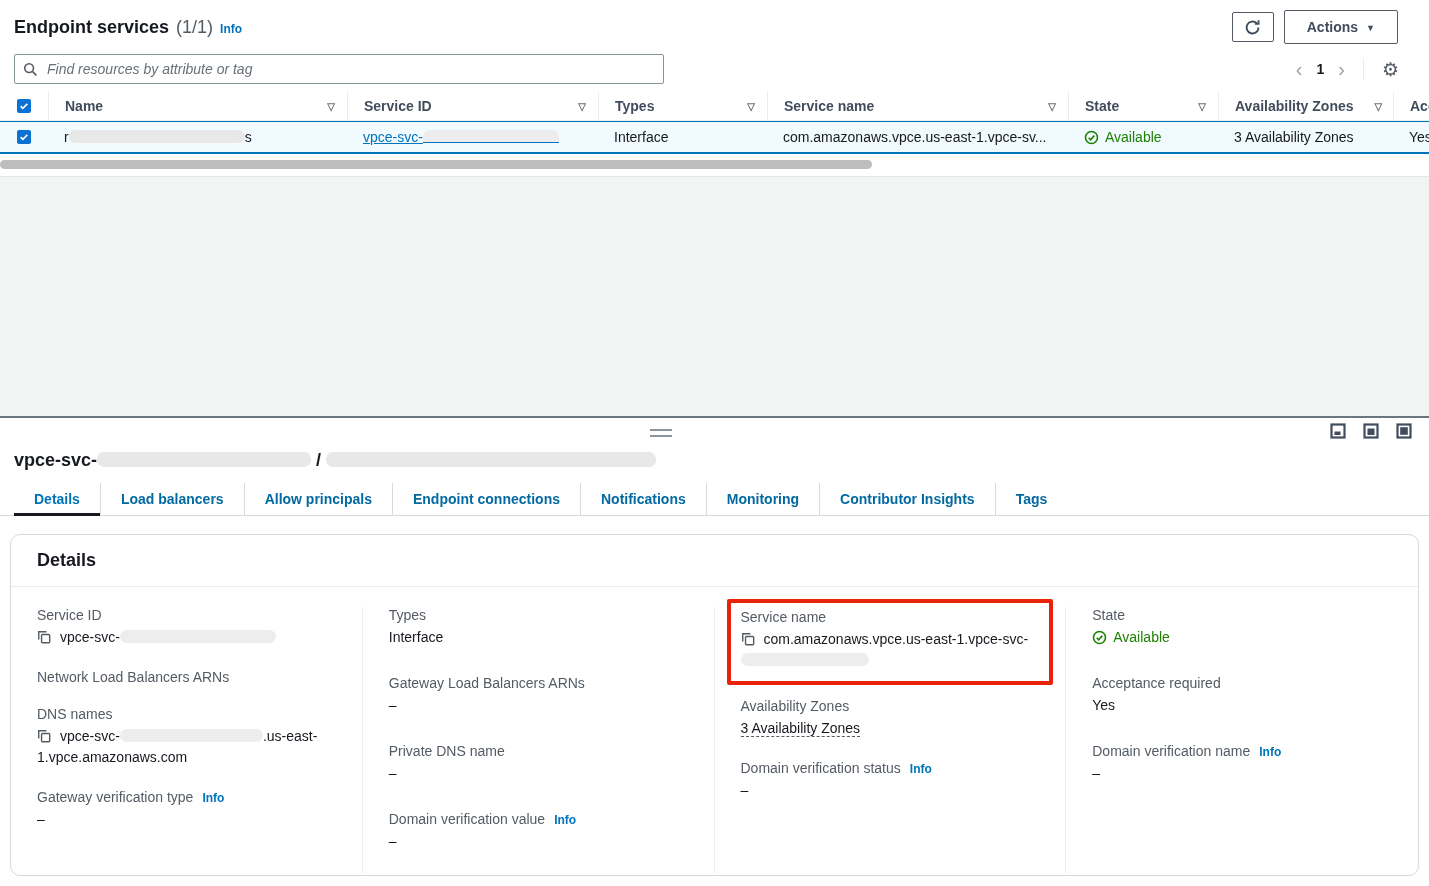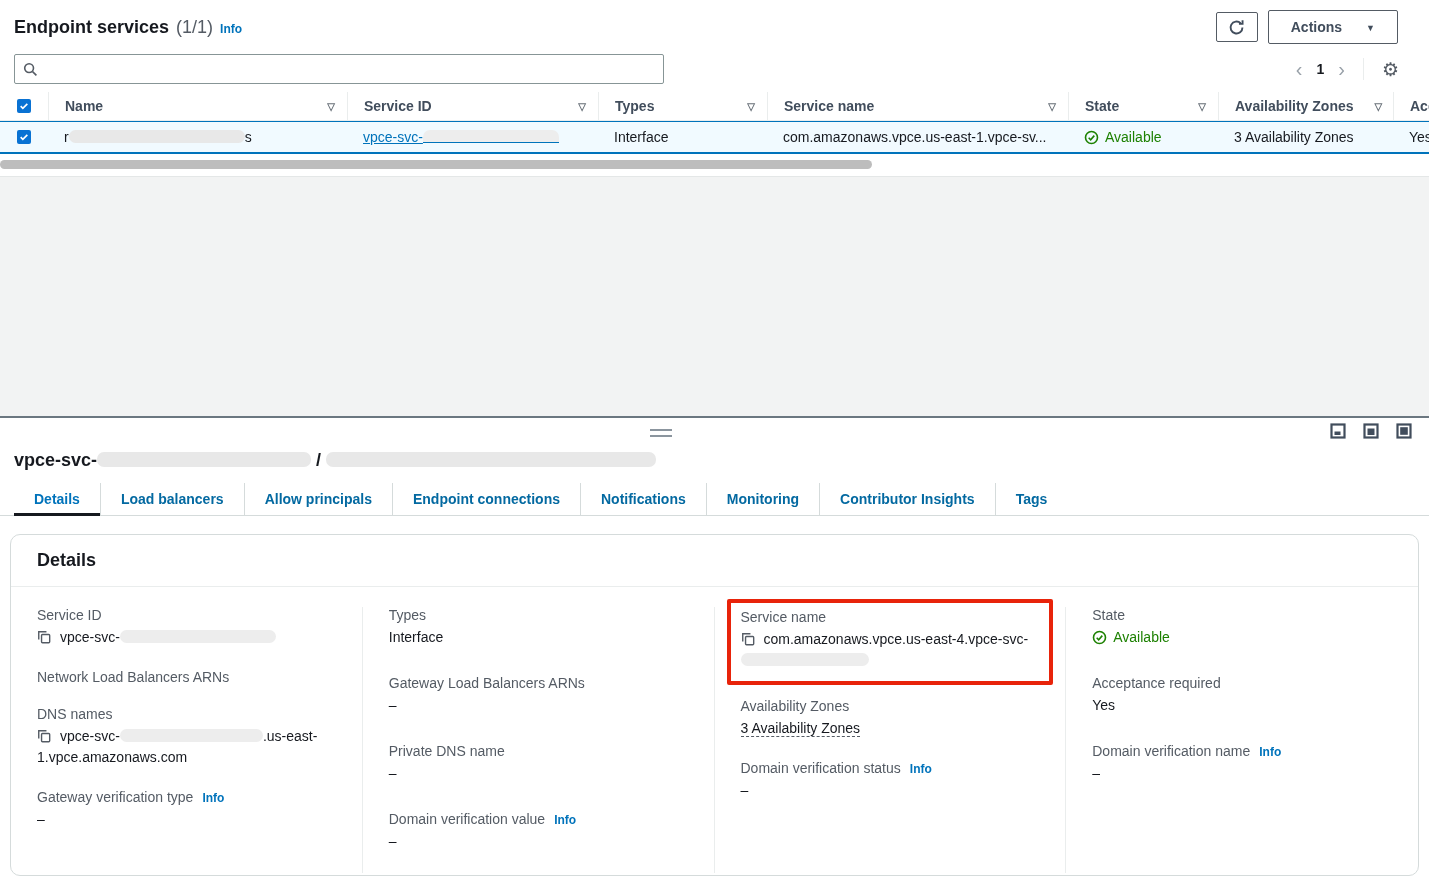--- a/index.html
+++ b/index.html
@@ -16,21 +16,21 @@
   .header-row { display:flex; justify-content:space-between; align-items:center; padding:10px 31px 4px 14px; }
   .title-group { display:flex; align-items:baseline; gap:7px; }
   .page-title { font-size:18px; font-weight:700; margin:0; }
   .title-count { font-size:18px; font-weight:400; color:#545b64; }
   .info-link { font-size:12px; font-weight:700; color:#0073bb; cursor:pointer; }
   .actions-group { display:flex; gap:10px; align-items:center; }
   .btn { height:30px; border:1px solid #545b64; background:#fff; border-radius:2px;
          font-family:inherit; font-size:14px; font-weight:700; color:#414d5c; cursor:pointer;
          display:flex; align-items:center; justify-content:center; }
   .btn-icon { width:42px; }
-  .btn-normal { padding:16px 22px; gap:24px; }
+  .btn-normal { padding:16px 22px; gap:8px; }
   .btn-primary { background:#ef7c1c; border:1px solid #ef7c1c; color:#16191f; padding:0 20px; }
   .caret { font-size:9px; position:relative; top:1px; }
 
   .toolbar-row { display:flex; justify-content:space-between; align-items:center; padding:6px 30px 8px 14px; }
   .search-box { width:650px; height:30px; border:1px solid #879596; border-radius:2px;
                 display:flex; align-items:center; padding:0 8px; gap:7px; background:#fff; }
   .search-box input { border:none; outline:none; flex:1; font-family:inherit; font-size:14px; color:#16191f; background:transparent; }
   .search-box input::placeholder { font-style:italic; color:#687078; }
   .pagination { display:flex; align-items:center; gap:14px; }
   .page-chev { font-size:20px; color:#98a0a8; cursor:pointer; line-height:1; font-weight:400; }
@@ -122,20 +122,21 @@
     </div>
 
     <div class="toolbar-row">
       <div class="search-box">
         <span style="display:flex;">
           <svg width="15" height="15" viewBox="0 0 16 16">
               <circle cx="6.5" cy="6.5" r="4.7" fill="none" stroke="#545b64" stroke-width="1.7"></circle>
               <line x1="10.2" y1="10.2" x2="14.3" y2="14.3" stroke="#545b64" stroke-width="1.7"></line>
             </svg>
         </span>
+        <input type="text" placeholder="Find resources by attribute or tag" style="">
       </div>
       <div class="pagination">
         <span class="page-chev">‹</span>
         <span class="page-num">1</span>
         <span class="page-chev">›</span>
         <span class="pg-divider"></span>
         <span class="gear">⚙</span>
       </div>
     </div>
 
@@ -323,21 +324,21 @@
         <div class="col">
           <div class="red-annotation">
             <div class="field" style="margin-bottom:0;">
               <div class="f-label">Service name</div>
               <div class="f-value">
                 <span class="copy-btn">
                   <svg width="14" height="14" viewBox="0 0 16 16" fill="none" stroke="#545b64" stroke-width="1.6">
                       <rect x="5.2" y="5.2" width="9.3" height="9.3" rx="1"></rect>
                       <path d="M10.8 2H2v8.8"></path>
                     </svg>
-                </span><span>com.amazonaws.vpce.us-east-4.vpce-svc-</span>
+                </span><span>com.amazonaws.vpce.us-east-1.vpce-svc-</span>
                 <span class="redact lite" style="width:128px;"></span>
               </div>
             </div>
           </div>
           <div class="field">
             <div class="f-label">Availability Zones</div>
             <div class="f-value"><span class="az-link">3 Availability Zones</span></div>
           </div>
           <div class="field" style="margin-top:18px;">
             <div class="f-label">

